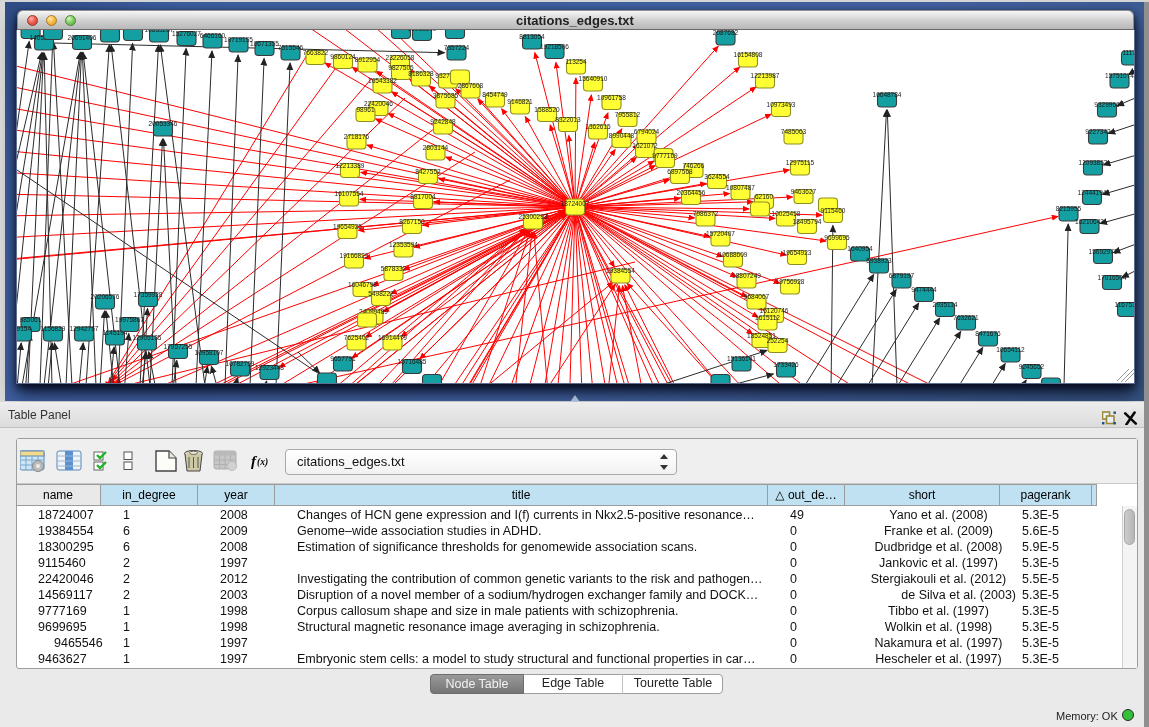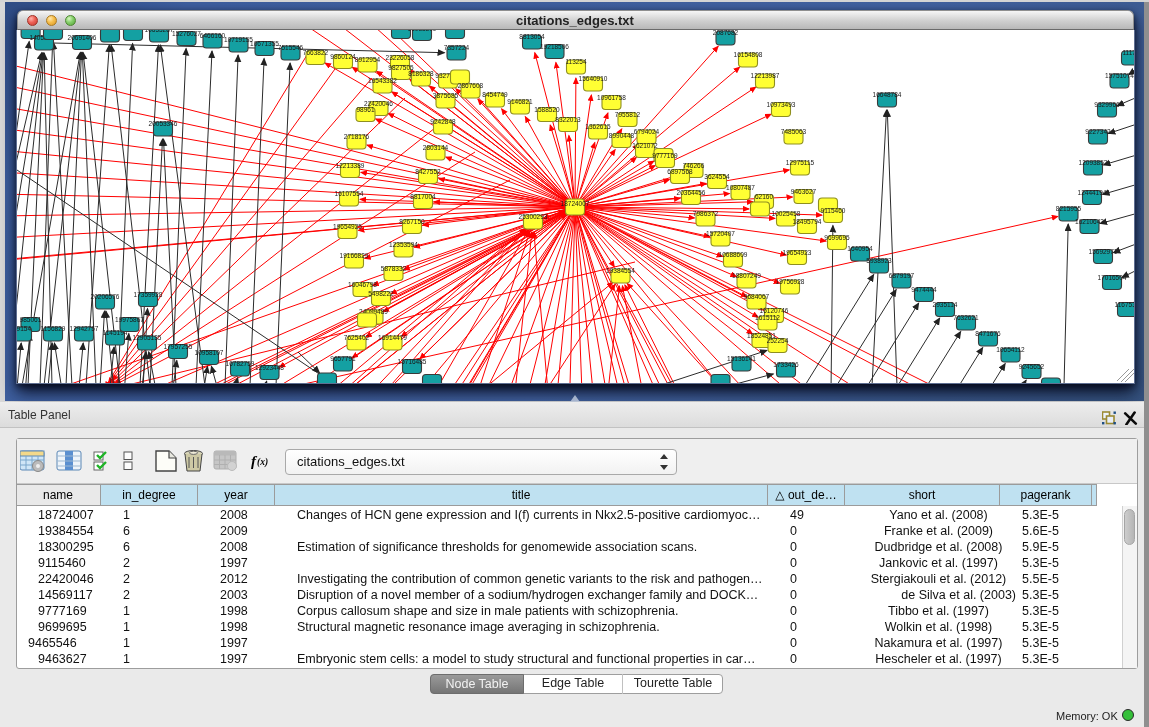--- a/index.html
+++ b/index.html
@@ -597,29 +597,30 @@
 <div class="hcell" style="left:101px;width:97px">in_degree</div>
 <div class="hcell" style="left:198px;width:77px">year</div>
 <div class="hcell" style="left:275px;width:493px">title</div>
 <div class="hcell" style="left:768px;width:77px">△&nbsp;out_de…</div>
 <div class="hcell" style="left:845px;width:155px">short</div>
 <div class="hcell" style="left:1000px;width:92px">pagerank</div>
 <div class="trow" style="top:507px">
     <span style="left:22px">18724007</span>
     <span style="left:107px">1</span>
     <span style="left:204px">2008</span>
-    <span style="left:281px">Changes of HCN gene expression and I(f) currents in Nkx2.5-positive cardiomyoc…</span>
+    <span style="left:281px">Changes of HCN gene expression and I(f) currents in Nkx2.5-positive resonance…</span>
     <span style="left:774px">49</span>
     <span style="left:845px;width:155px;text-align:center">Yano et al. (2008)</span>
     <span style="left:1006px">5.3E-5</span>
   </div>
 <div class="trow" style="top:523px">
     <span style="left:22px">19384554</span>
     <span style="left:107px">6</span>
     <span style="left:204px">2009</span>
+    <span style="left:281px">Genome–wide association studies in ADHD.</span>
     <span style="left:774px">0</span>
     <span style="left:845px;width:155px;text-align:center">Franke et al. (2009)</span>
     <span style="left:1006px">5.6E-5</span>
   </div>
 <div class="trow" style="top:539px">
     <span style="left:22px">18300295</span>
     <span style="left:107px">6</span>
     <span style="left:204px">2008</span>
     <span style="left:281px">Estimation of significance thresholds for genomewide association scans.</span>
     <span style="left:774px">0</span>
@@ -664,21 +665,21 @@
 <div class="trow" style="top:619px">
     <span style="left:22px">9699695</span>
     <span style="left:107px">1</span>
     <span style="left:204px">1998</span>
     <span style="left:281px">Structural magnetic resonance image averaging in schizophrenia.</span>
     <span style="left:774px">0</span>
     <span style="left:845px;width:155px;text-align:center">Wolkin et al. (1998)</span>
     <span style="left:1006px">5.3E-5</span>
   </div>
 <div class="trow" style="top:635px">
-    <span style="left:12px">9465546</span>
+    <span style="left:38px">9465546</span>
     <span style="left:107px">1</span>
     <span style="left:204px">1997</span>
     <span style="left:774px">0</span>
     <span style="left:845px;width:155px;text-align:center">Nakamura et al. (1997)</span>
     <span style="left:1006px">5.3E-5</span>
   </div>
 <div class="trow" style="top:651px">
     <span style="left:22px">9463627</span>
     <span style="left:107px">1</span>
     <span style="left:204px">1997</span>

